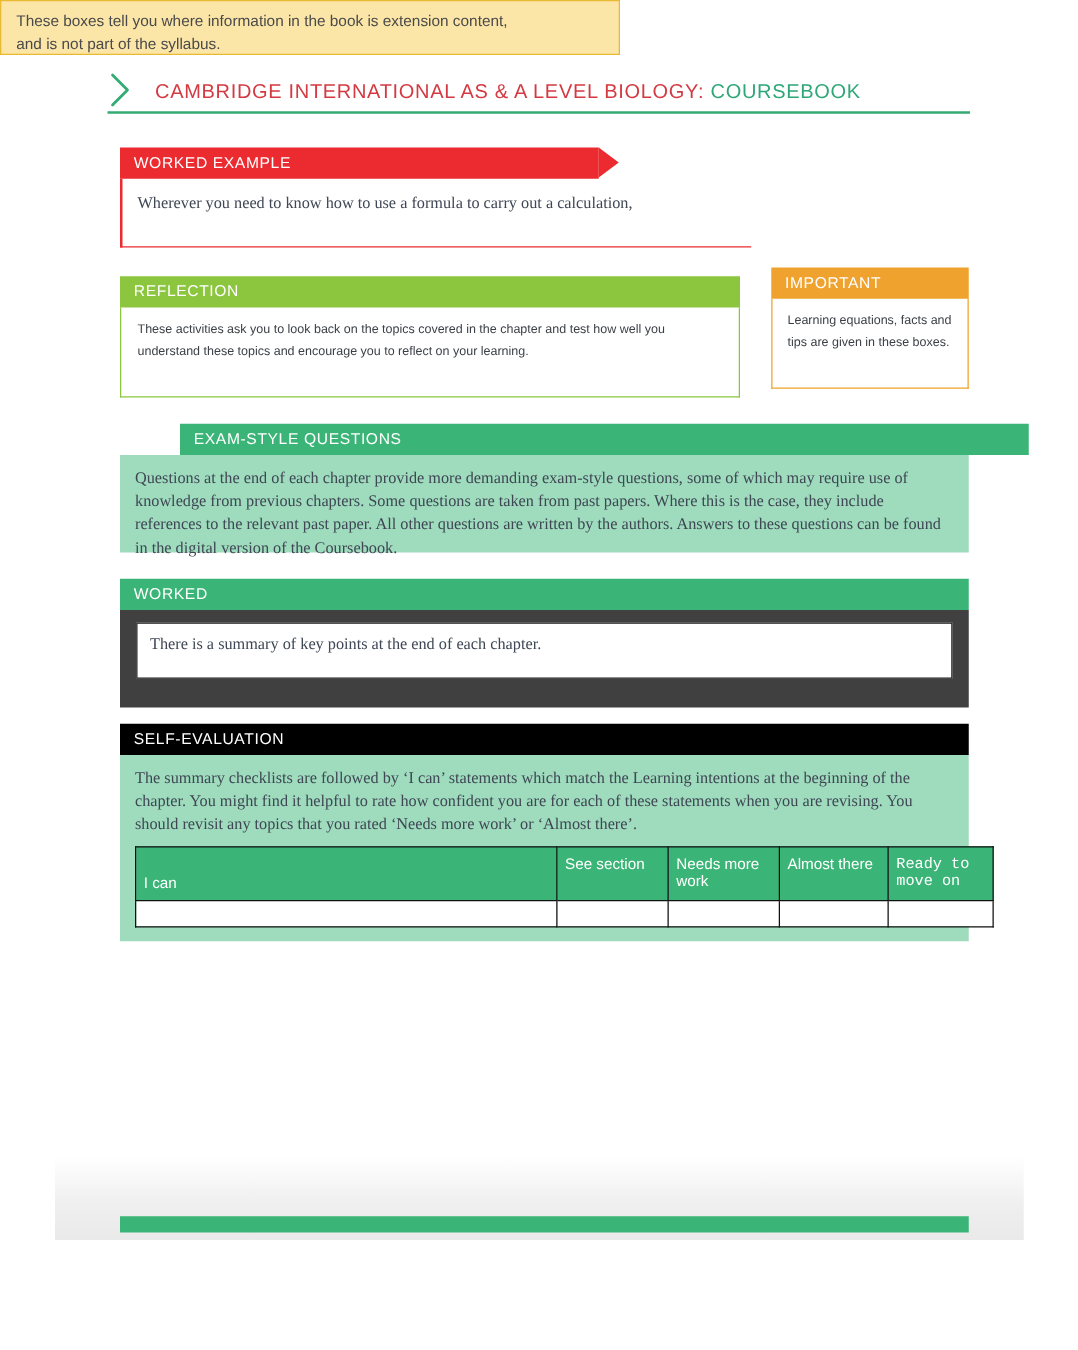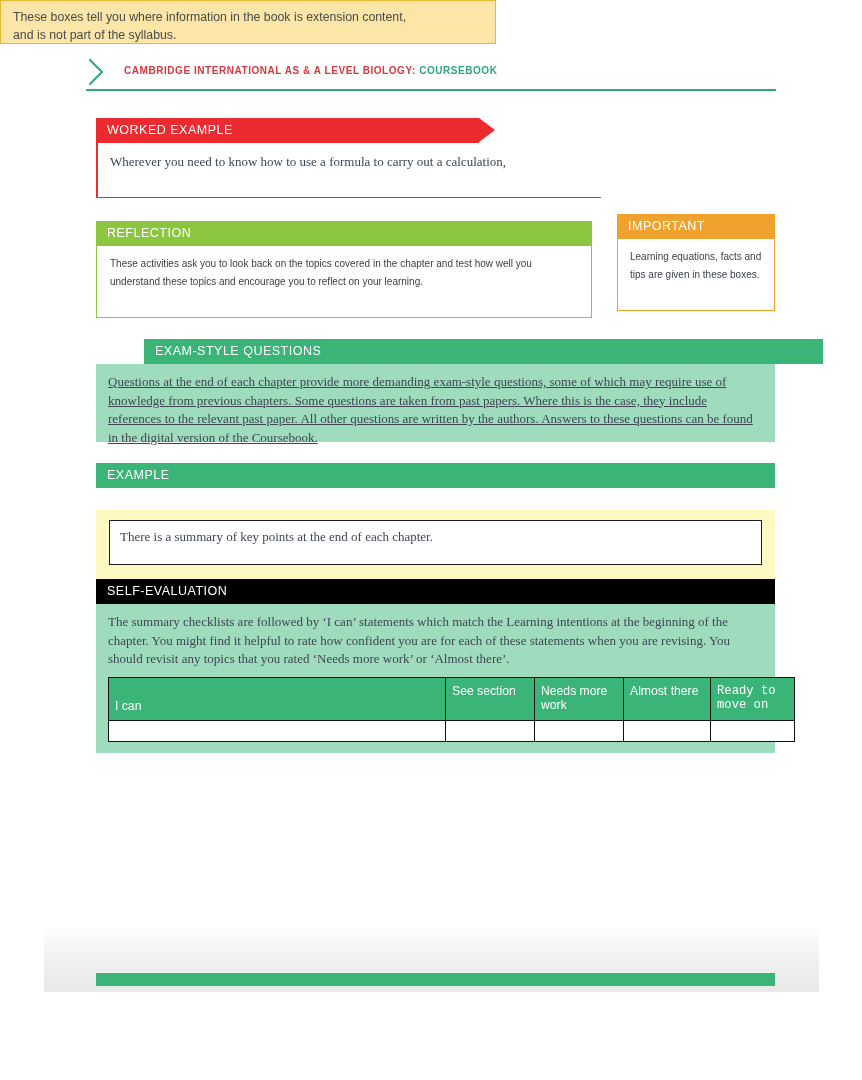--- a/index.html
+++ b/index.html
@@ -36,23 +36,23 @@
     position: absolute;
     left: 0px;
     top: 0px;
     width: 22px;
     height: 32px;
   }
   #head-text {
     position: absolute;
     left: 38px;
     top: 9px;
-    font-size: 10px;
+    font-size: 16px;
     letter-spacing: 0.55px;
-    font-weight: bold;
+    font-weight: normal;
     white-space: nowrap;
   }
   #head-text .red   { color: #d33a42; }
   #head-text .green { color: #2fa779; }
   #head-rule {
     position: absolute;
     left: 0px;
     top: 33px;
     width: 690px;
     height: 2px;
@@ -134,33 +134,31 @@
   #exam-style {
     left: 96px; top: 339px; width: 679px; height: 103px;
   }
   #eq-head { background: #3bb477; width: 100%; margin-left: 48px; }
   #eq-body {
     background: #9edcbd;
     height: 78px;
     padding: 9px 14px 0 12px;
     font-size: 13px;
     line-height: 18.5px;
-    text-decoration: underline;
   }
 
   
   #summary {
     left: 96px; top: 463px; width: 679px; height: 93px;
   }
   #sm-head { background: #3bb477; width: 100%; }
   #sm-body {
-    background: #fef9c3;
+    background: #404040;
     height: 68px;
     padding: 10px 13px 0 13px;
-    margin-top: 22px;
   }
   #sm-inner {
     background: #ffffff;
     border: 1.5px solid #1b1b1b;
     height: 45px;
     padding: 8px 0 0 10px;
     font-size: 13px;
     box-sizing: border-box;
   }
 
@@ -267,21 +265,21 @@
     <div id="im-head" class="bx-head">IMPORTANT</div>
     <div id="im-body" class="bx-body">Learning equations, facts and tips are given in these boxes.</div>
   </div>
 
   <div id="exam-style" class="box">
     <div id="eq-head" class="bx-head">EXAM-STYLE QUESTIONS</div>
     <div id="eq-body" class="bx-body serif">Questions at the end of each chapter provide more demanding exam-style questions, some of which may require use of knowledge from previous chapters. Some questions are taken from past papers. Where this is the case, they include references to the relevant past paper. All other questions are written by the authors. Answers to these questions can be found in the digital version of the Coursebook.</div>
   </div>
 
   <div id="summary" class="box">
-    <div id="sm-head" class="bx-head">EXAMPLE</div>
+    <div id="sm-head" class="bx-head">WORKED</div>
     <div id="sm-body">
       <div id="sm-inner" class="serif">There is a summary of key points at the end of each chapter.</div>
     </div>
   </div>
 
   <div id="self-eval" class="box">
     <div id="se-head" class="bx-head">SELF-EVALUATION</div>
     <div id="se-body">
       <div class="serif">The summary checklists are followed by ‘I can’ statements which match the Learning intentions at the beginning of the chapter. You might find it helpful to rate how confident you are for each of these statements when you are revising. You should revisit any topics that you rated ‘Needs more work’ or ‘Almost there’.</div>
       <table id="se-table">

